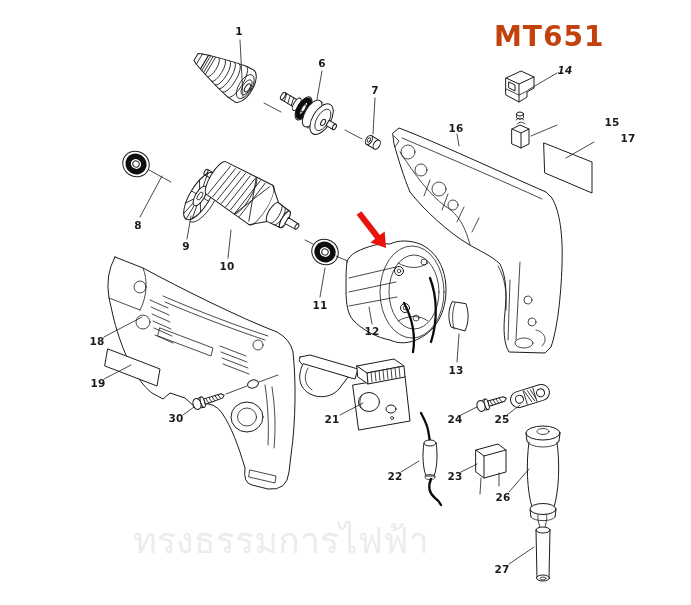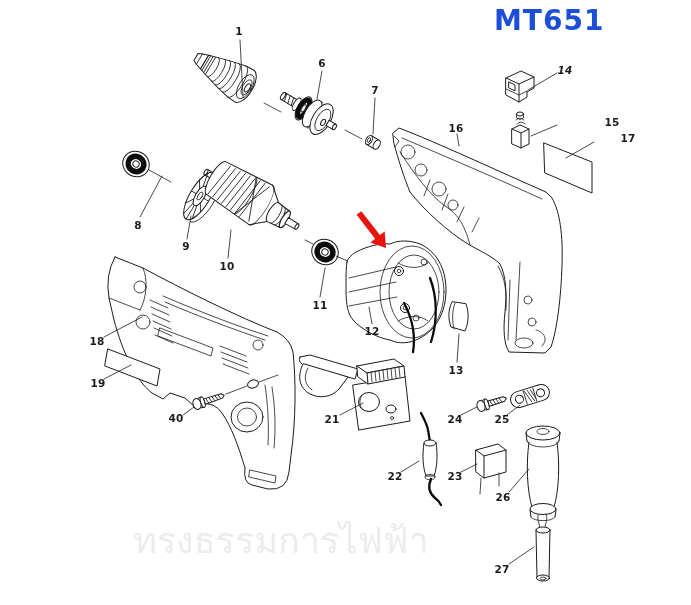--- a/index.html
+++ b/index.html
@@ -1,20 +1,20 @@
 <!DOCTYPE html>
 <html><head>
 <meta charset="utf-8">
 <style>
   html,body{margin:0;padding:0;background:#fff;}
   .stage{position:relative;width:691px;height:605px;background:#fff;overflow:hidden;
          font-family:"DejaVu Sans","Liberation Sans",sans-serif;}
   .stage svg{position:absolute;left:0;top:0;}
-  .model-title{position:absolute;left:494px;top:4px;font-size:28px;font-weight:bold;
-               letter-spacing:1px;color:#1d4ed8;text-align:center;}
+  .model-title{position:absolute;left:494px;top:20px;font-size:28px;font-weight:bold;
+               letter-spacing:1px;color:#c2410c;text-align:center;}
   .watermark{position:absolute;left:133px;top:512px;font-size:36px;color:#ececec;
              font-weight:400;white-space:nowrap;user-select:none;}
   .part-num{position:absolute;transform:translate(-50%,-50%);
             font-size:10.5px;font-weight:bold;color:#1b1b1b;letter-spacing:.3px;}
   .lines{stroke:#1c1c1c;stroke-width:1;fill:none;stroke-linecap:round;stroke-linejoin:round;}
   .wfill{fill:#ffffff;}
   .thin{stroke-width:.8;}
   .wire{stroke:#0b0b0b;stroke-width:2.3;fill:none;stroke-linecap:round;}
 </style>
 </head>
@@ -324,21 +324,21 @@
       <span class="part-num" style="left: 227px; top: 266px; color: rgb(27, 27, 27);">10</span>
       <span class="part-num" style="left: 320px; top: 305px; color: rgb(27, 27, 27); text-align: right;">11</span>
       <span class="part-num" style="left: 372px; top: 331px; color: rgb(27, 27, 27);">12</span>
       <span class="part-num" style="left: 456px; top: 370px; color: rgb(27, 27, 27);">13</span>
       <span class="part-num" style="left: 565px; top: 70px; color: rgb(27, 27, 27); font-style: italic;">14</span>
       <span class="part-num" style="left: 564px; top: 122px; color: rgb(27, 27, 27); margin-left: 48px;">15</span>
       <span class="part-num" style="left: 456px; top: 128px; color: rgb(27, 27, 27);">16</span>
       <span class="part-num" style="left: 601px; top: 138px; color: rgb(27, 27, 27); margin-left: 27px;">17</span>
       <span class="part-num" style="left: 97px; top: 341px; color: rgb(27, 27, 27);">18</span>
       <span class="part-num" style="left: 98px; top: 383px; color: rgb(27, 27, 27);">19</span>
-      <span class="part-num" style="left: 176px; top: 418px; color: rgb(27, 27, 27);">40</span>
+      <span class="part-num" style="left: 176px; top: 418px; color: rgb(27, 27, 27);">30</span>
       <span class="part-num" style="left: 332px; top: 419px; color: rgb(27, 27, 27);">21</span>
       <span class="part-num" style="left: 395px; top: 476px; color: rgb(27, 27, 27); text-align: right;">22</span>
       <span class="part-num" style="left: 455px; top: 476px; color: rgb(27, 27, 27);">23</span>
       <span class="part-num" style="left: 455px; top: 419px; color: rgb(27, 27, 27); text-align: center;">24</span>
       <span class="part-num" style="left: 502px; top: 419px; color: rgb(27, 27, 27);">25</span>
       <span class="part-num" style="left: 503px; top: 497px; color: rgb(27, 27, 27);">26</span>
       <span class="part-num" style="left: 502px; top: 569px; color: rgb(27, 27, 27);">27</span>
     </div>
 
 </div>

